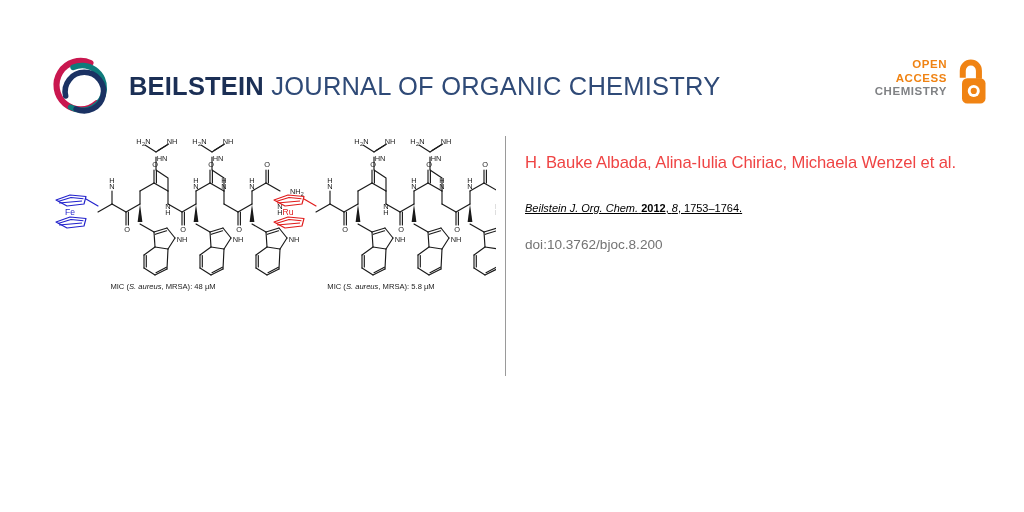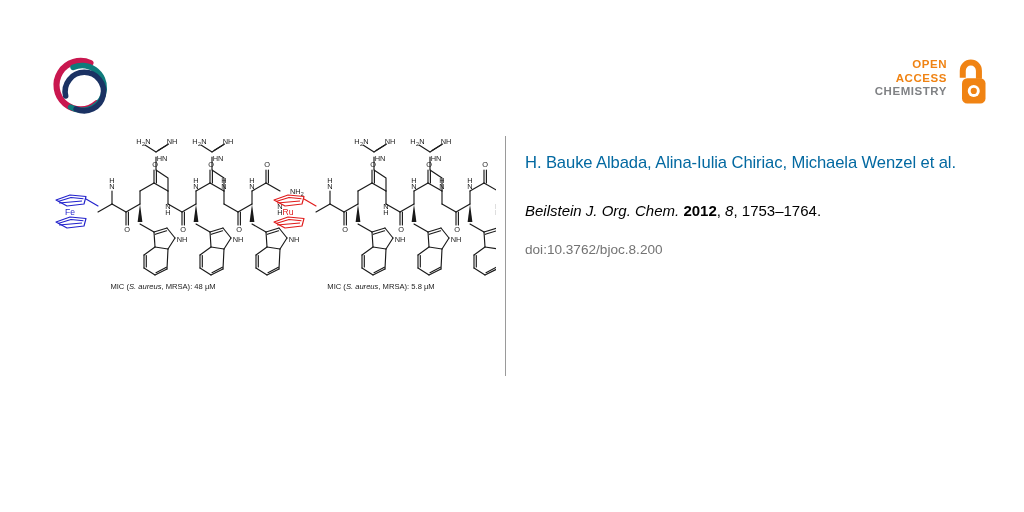--- a/index.html
+++ b/index.html
@@ -107,31 +107,32 @@
   }
   #article-title {
     color: #15609f;
     font-weight: bold;
     font-size: 17.4px;
     line-height: 1.285;
     letter-spacing: -0.15px;
     margin: 0;
   }
   #article-authors {
-    color: #0369a1;
+    color: #ef4444;
     font-size: 16.6px;
     line-height: 1.32;
     margin: 10px 0 8px 0;
     letter-spacing: -0.1px;
   }
   #article-citation {
     color: #000000;
-    font-size: 15px;
+    font-size: 11px;
     margin: 27px 0 4px 0;
     line-height: 1.3;
+    text-decoration: underline;
   }
   #article-citation .cit-journal { font-style: italic; }
   #article-citation .cit-year    { font-weight: bold; }
   #article-citation .cit-volume  { font-style: italic; }
   #article-doi,
   #article-license {
     color: #737373;
     font-size: 13.6px;
     line-height: 1.42;
     margin: 0;
@@ -146,20 +147,23 @@
   <div id="brand-lockup">
     <svg id="logo-mark" viewBox="0 0 100 100">
 
       <path d="M 62 13 A 39 39 0 1 0 72 78" fill="none" stroke="#c9174f" stroke-width="10" stroke-linecap="round"></path>
 
       <path d="M 30 84 A 36 36 0 1 0 34 20" fill="none" stroke="#0e7b7b" stroke-width="9" stroke-linecap="round"></path>
 
       <path d="M 22 66 A 31 31 0 1 1 39 87" fill="none" stroke="#1b3263" stroke-width="9" stroke-linecap="round"></path>
     </svg>
 
+    <div id="wordmark">
+      <span class="wm-bold">BEILSTEIN</span><span> </span><span class="wm-light">JOURNAL OF ORGANIC CHEMISTRY</span>
+    </div>
   </div>
 
   <div id="oa-badge">
     <div id="oa-text">
       <span class="oa-orange">OPEN</span>
       <span class="oa-orange">ACCESS</span>
       <span class="oa-grey">CHEMISTRY</span>
     </div>
     <svg id="oa-lock" viewBox="0 0 34 50">
 

